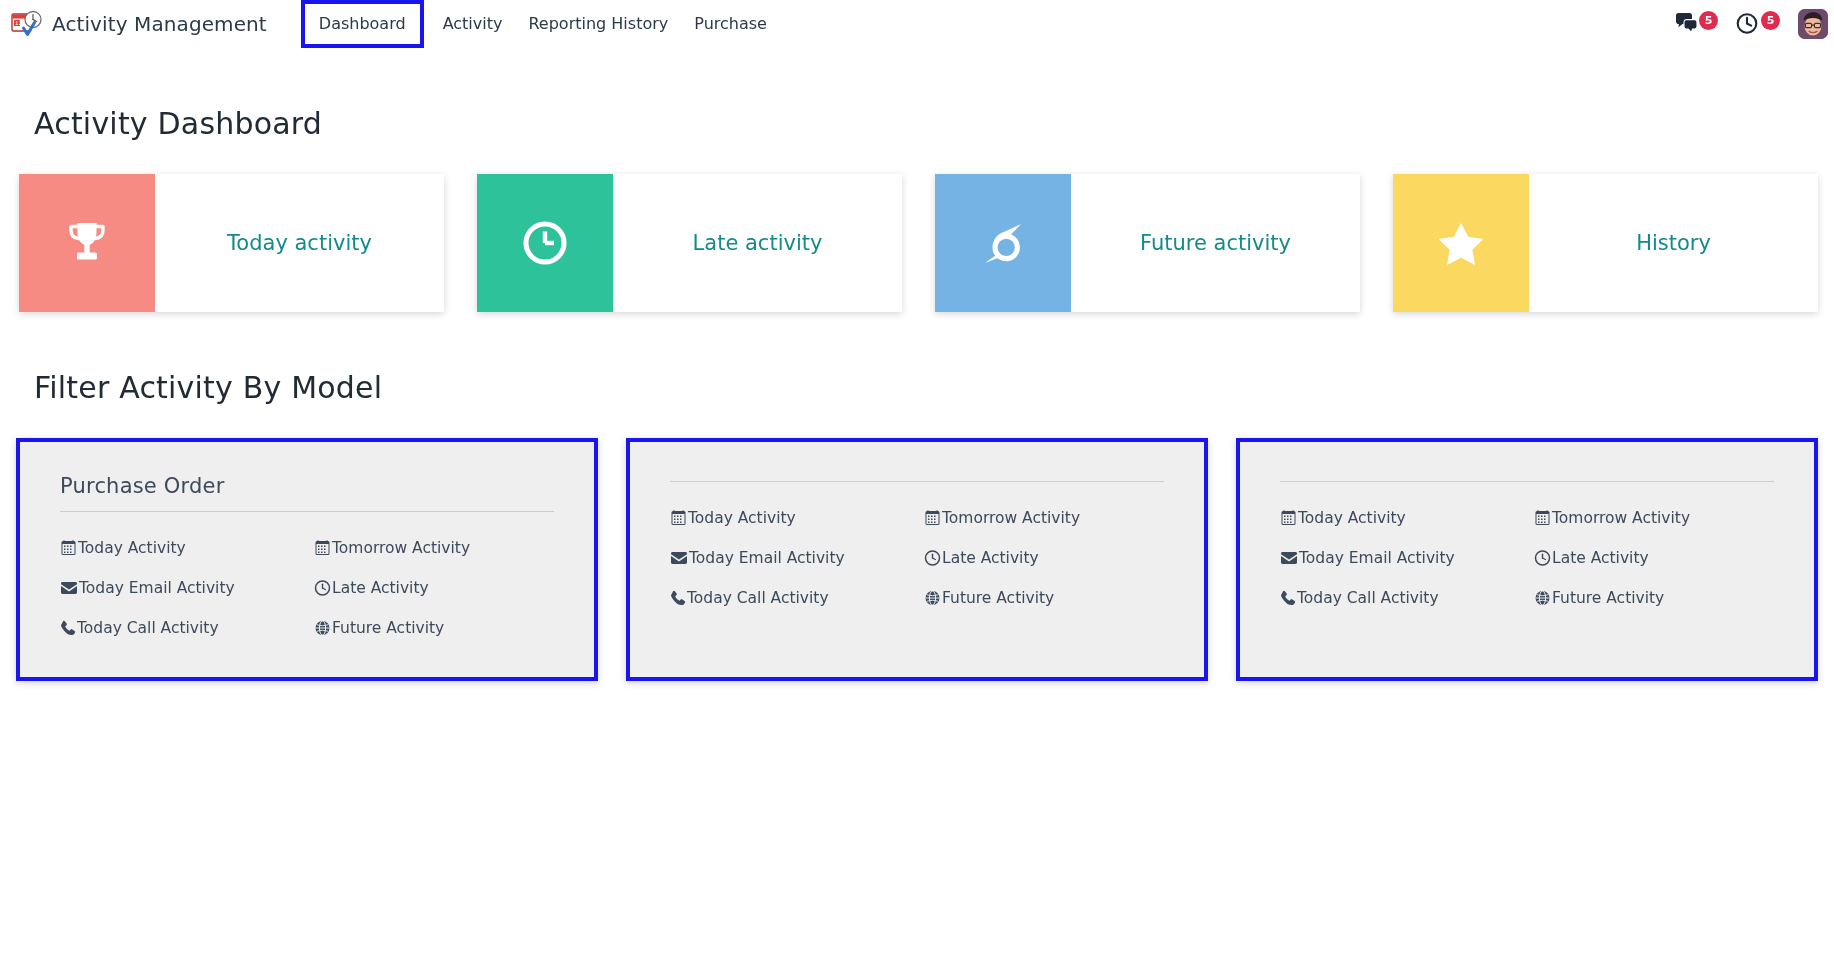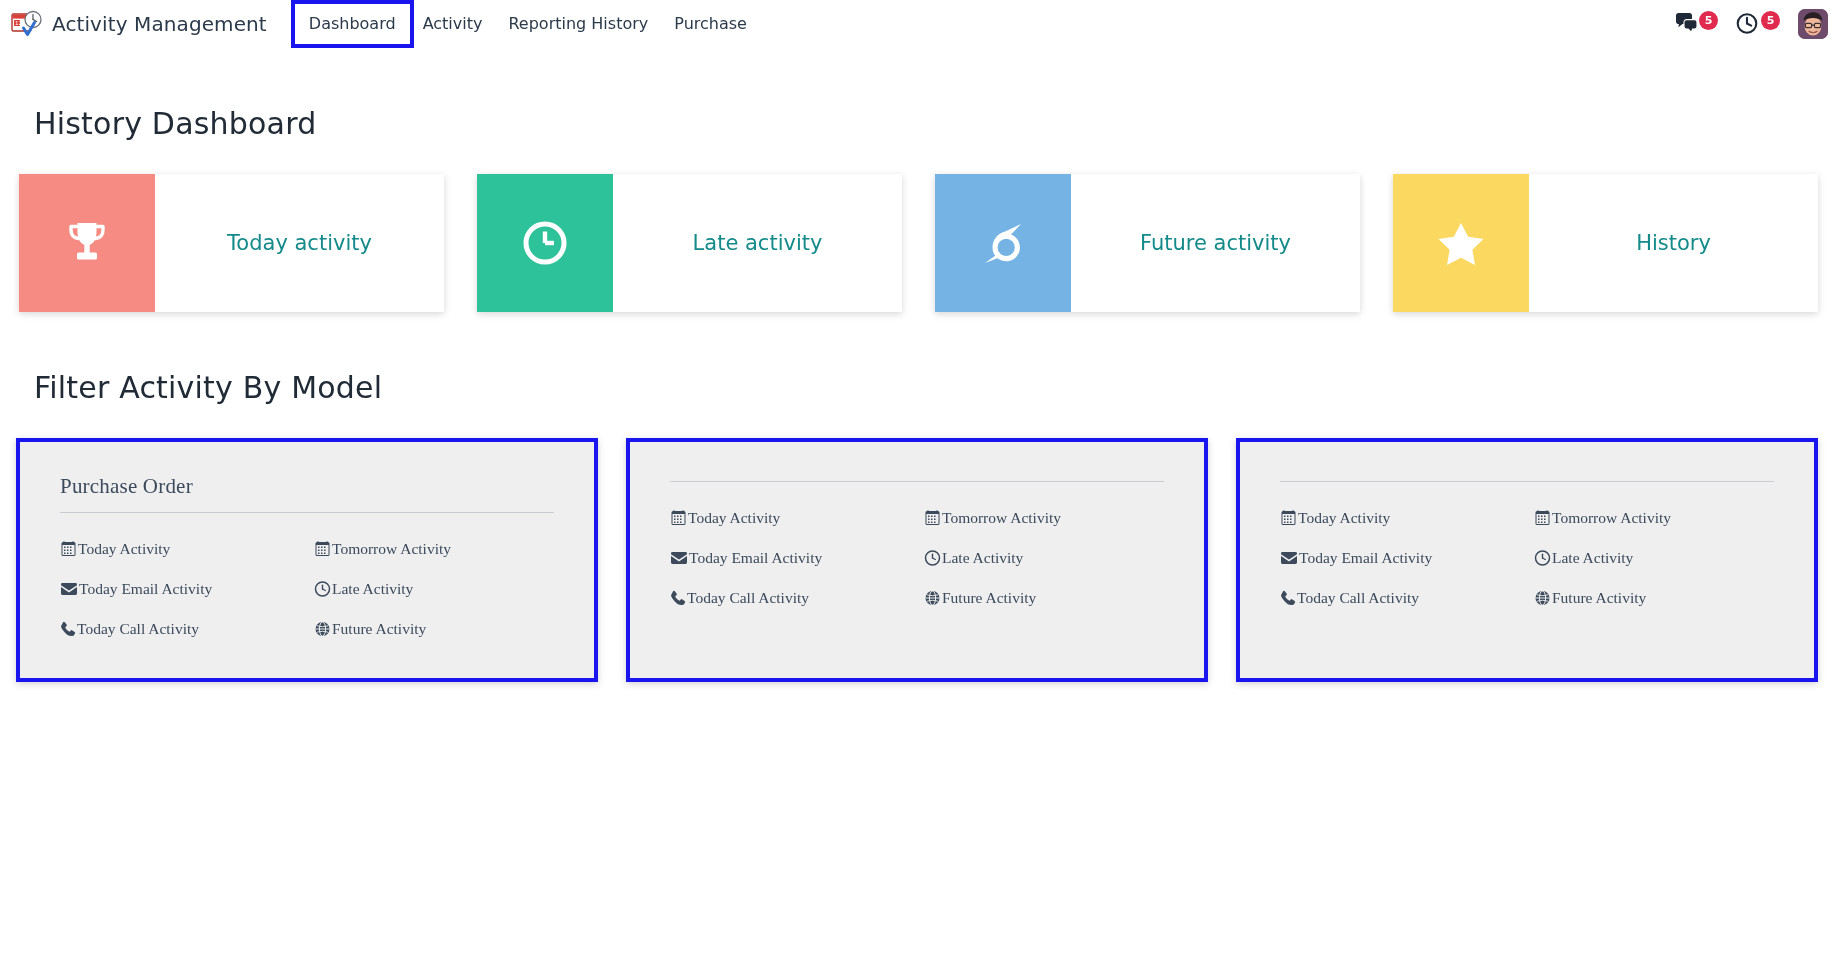--- a/index.html
+++ b/index.html
@@ -44,21 +44,21 @@
     color: #2b3a4a;
     padding: 6px 13px;
     white-space: nowrap;
     text-decoration: none;
     cursor: pointer;
     line-height: 20px;
   }
   .nav-link.highlight {
     outline: 4px solid #1a14ef;
     outline-offset: 0px;
-    margin: 0 0;
+    margin: 0 10px;
     padding: 10px 14px;
     background: #fff;
     text-align: right;
   }
   .nav-right {
     position: absolute;
     right: 0px;
     top: 0;
     height: 48px;
     display: flex;
@@ -137,21 +137,20 @@
     padding: 0 10px;
     text-align: center;
   }
 
   
   .models-row {
     display: flex;
     margin-top: 33px;
     padding: 0 0 0 0;
     gap: 28px;
-    font-family: Liberation Serif, serif;
   }
   .model-card {
     flex: 1 1 0;
     background: #efefef;
     border: 4px solid #1a14ef;
     padding: 26px 26px 40px 26px;
     box-shadow: 0 2px 7px rgba(0,0,0,.18);
     min-width: 0;
   }
   .model-card h3 {
@@ -241,21 +240,21 @@
         <line x1="13.6" y1="16.2" x2="16.4" y2="16.2" stroke="#3a3236" stroke-width="1.2"></line>
         <path d="M11 22.2 C12.6 24 17.4 24 19 22.2" fill="none" stroke="#9a5b52" stroke-width="1.3" stroke-linecap="round"></path>
       </svg>
     </span>
 
   </div>
 </div>
 
 <div class="page">
 
-  <h1 class="section-title">History Dashboard</h1>
+  <h1 class="section-title">Activity Dashboard</h1>
 
   <div class="cards-row">
 
     <div class="act-card">
       <div class="act-card-icon" style="background:#f58b82">
         <svg width="56" height="56" viewBox="0 0 56 56">
           <path d="M18.5 8 h19 v8.5 c0 8.4 -3.6 13.6 -9.5 13.6 s-9.5 -5.2 -9.5 -13.6 z" fill="#ffffff"></path>
           <path d="M18.5 11.5 h-6.5 v3.6 c0 5 3 8 7.6 8.4" fill="none" stroke="#ffffff" stroke-width="3.4" stroke-linecap="round" stroke-linejoin="round"></path>
           <path d="M37.5 11.5 h6.5 v3.6 c0 5 -3 8 -7.6 8.4" fill="none" stroke="#ffffff" stroke-width="3.4" stroke-linecap="round" stroke-linejoin="round"></path>
           <rect x="25.3" y="29" width="5.4" height="9" fill="#ffffff"></rect>

